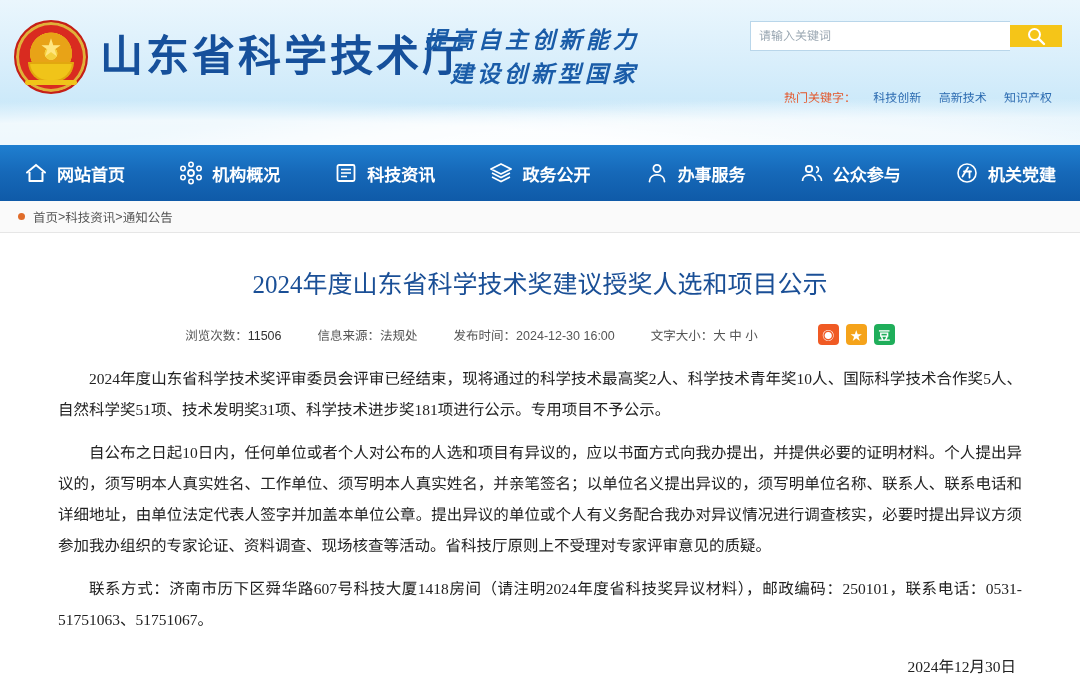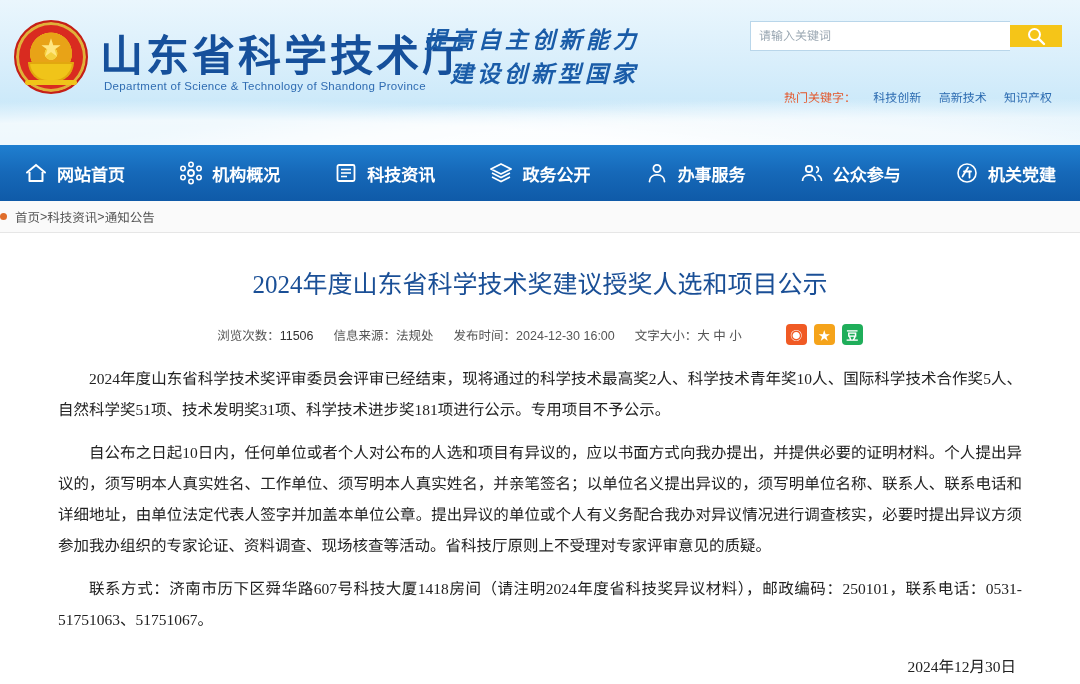--- a/index.html
+++ b/index.html
@@ -93,35 +93,35 @@
   .nav-item {
     display:flex; align-items:center; gap:9px;
     color:#fff; font-size:17px; font-weight:bold; cursor:pointer;
     padding: 0 6px; white-space:nowrap;
   }
   .nav-item svg { flex:none; }
 
   
   .crumb {
     height: 32px; background:#fafafa; border-bottom:1px solid #e6e6e6;
-    display:flex; align-items:center; 
+    display:flex; align-items:center; padding-left: 18px;
     font-size: 12.5px; color:#555;
   }
   .crumb .dot { width:7px; height:7px; border-radius:50%; background:#e06c2a; margin-right:8px; }
   .crumb a { color:#555; text-decoration:none; }
 
   
   .article { padding: 34px 58px 0 58px; }
   .art-title {
     text-align:center; font-family:"Liberation Serif", serif;
     font-size: 25px; font-weight:normal; color:#1a4f96; line-height: 1.4;
   }
   .meta {
     margin-top: 22px;
-    display:flex; align-items:center; justify-content:center; gap: 20px;
+    display:flex; align-items:center; justify-content:center; gap: 36px;
     font-size: 12.5px; color:#555;
   }
   .meta .num { color:#333; }
   .share { display:flex; gap:7px; margin-left: 24px; }
   .share span {
     width:21px; height:21px; border-radius:4px; display:inline-flex;
     align-items:center; justify-content:center; font-size:12px; color:#fff; cursor:pointer;
   }
   .s-eye { background:#f05a24; }
   .s-star{ background:#f5a31a; }
@@ -141,21 +141,20 @@
 
 <div class="page">
 
   <div class="header">
     <div class="emblem">
       <div class="star">★</div>
       <div class="gear"></div>
       <div class="bar"></div>
     </div>
     <div class="site-title">山东省科学技术厅</div>
-    <div class="site-subtitle">Department of Science &amp; Technology of Shandong Province</div>
     <div class="slogan">
       <span>提高自主创新能力</span>
       <span class="l2">建设创新型国家</span>
     </div>
 
     <div class="search-wrap">
       <div class="search-box">
         <input class="search-input" type="text" placeholder="请输入关键词" style="">
         <button class="search-btn">
           <svg width="20" height="20" viewBox="0 0 20 20">

